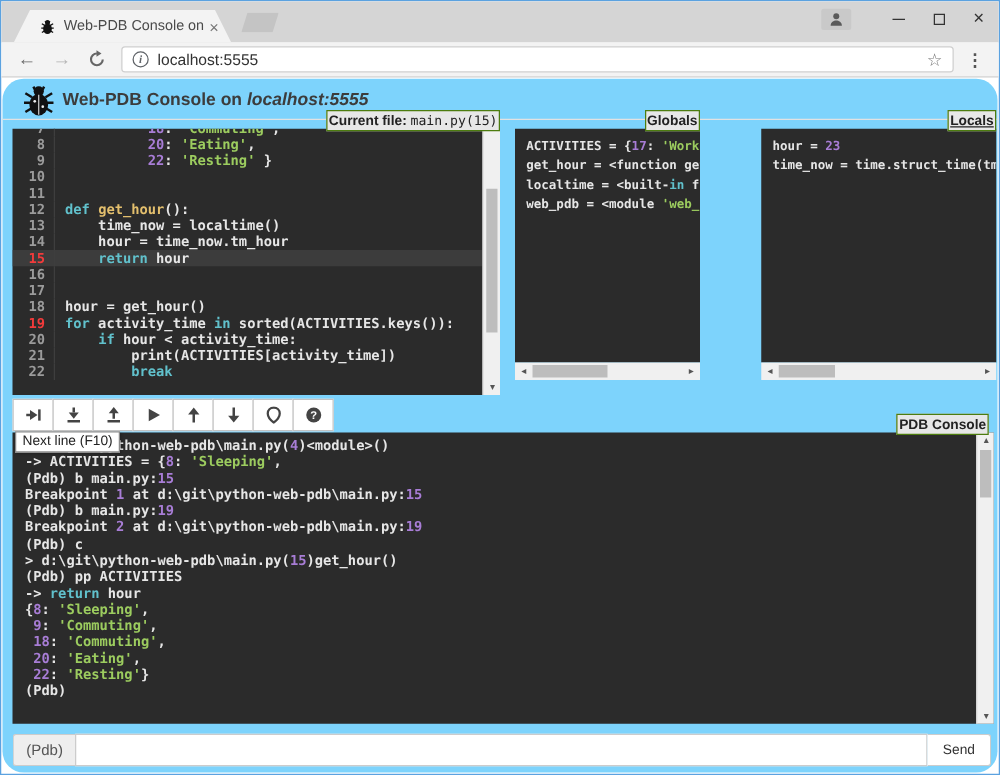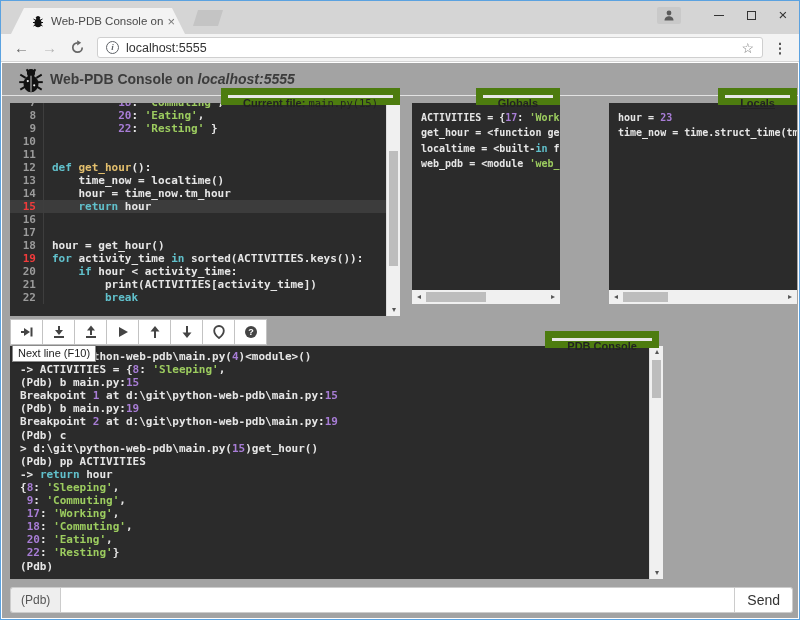--- a/index.html
+++ b/index.html
@@ -31,29 +31,29 @@
   .omnibox { flex:1; height:21px; margin:0 8px 0 12px; background:#fff; border:1px solid #cfcfcf;
              border-radius:3px; display:flex; align-items:center; padding:0 8px; }
   .info-icon { width:13px; height:13px; border:1.2px solid #5f6368; border-radius:50%;
                font-size:9px; color:#5f6368; text-align:center; line-height:11px;
                font-family:"Liberation Serif", serif; font-style:italic; font-weight:bold; }
   .url-text { font-size:12.5px; color:#333; margin-left:7px; }
   .star { margin-left:auto; font-size:14px; color:#777; }
   .menu-dots { font-size:14px; color:#555; font-weight:bold; margin:0 12px 0 2px; }
 
   
-  .app { position:absolute; top:62px; left:1px; right:1px; bottom:1px; background:#a3a3a3; }
+  .app { position:absolute; top:62px; left:1px; right:1px; bottom:1px; background:#7dd3fc;border-radius:17px; }
   .app-header { position:absolute; left:0; top:0; width:100%; height:33px; border-bottom:1px solid #e2e2e2; }
   .bug { position:absolute; left:14px; top:2px; }
   .app-title { position:absolute; left:48px; top:8px; font-size:14px; font-weight:bold; color:#3c3c3c; }
   .app-title em { font-style:italic; }
 
   .panel { position:absolute; background:#2b2b2b; }
-  .panel-label { position:absolute; top:-15px; background:#e7e7e7; border:7px solid #4d7c0f;
-                 font-size:11px; font-weight:bold; color:#222; padding:0 15px; height:17px;
+  .panel-label { position:absolute; top:-15px; background:#e7e7e7; border:1px solid #4d7c0f;
+                 font-size:11px; font-weight:bold; color:#222; padding:0 1px; height:17px;
                  line-height:16px; white-space:nowrap; z-index:3; }
   .panel-label .mono { font-family:"DejaVu Sans Mono", monospace; font-weight:normal; font-size:10.5px; }
 
   .mono, .code-row, .tline { font-family:"DejaVu Sans Mono", monospace; }
 
   
   .editor { left:8px; top:40px; width:390px; height:213px; }
   .code-area { position:absolute; left:0; top:0; right:14px; bottom:0; overflow:hidden; }
   .code-lines { margin-top:-7px; }
   .code-row { display:flex; height:13px; line-height:13px; font-size:11px; font-weight:bold; color:#e6e6e6; }
@@ -81,33 +81,33 @@
   
   .dbg-toolbar { position:absolute; left:8px; top:256px; display:flex; }
   .dbg-btn { width:33px; height:26px; background:#fff; border:1px solid #c3c3c3; margin-right:-1px;
              display:flex; align-items:center; justify-content:center; }
   .dbg-btn svg { display:block; }
 
   .tooltip { position:absolute; left:10px; top:282px; background:#fff; border:1px solid #8a8a8a;
              font-size:11px; color:#222; padding:1px 5px 2px; z-index:9; box-shadow:1px 1px 2px rgba(0,0,0,.25); }
 
   
-  .console { left:8px; top:283px; width:653px; height:233px;text-decoration:underline; }
+  .console { left:8px; top:283px; width:785px; height:233px;text-decoration:underline; }
   .console-body { position:absolute; left:0; top:0; right:14px; bottom:0; overflow:hidden;
                   padding:4px 10px; }
   .console-body .tline { font-size:11px; font-weight:bold; line-height:13.1px; color:#e6e6e6; }
 
   
   .input-bar { position:absolute; left:8px; top:524px; width:783px; height:26px; display:flex; }
   .pdb-addon { background:#eee; border:1px solid #ccc; border-right:none; border-radius:3px 0 0 3px;
                font-size:12px; color:#555; padding:0 10px; line-height:24px; }
   .pdb-input { flex:1; border:1px solid #ccc; font-size:12px; padding:0 8px; outline:none;
                font-family:"Liberation Sans", sans-serif; }
   .send-btn { background:#fff; border:1px solid #ccc; border-left:none; border-radius:0 3px 3px 0;
-              font-size:14px; color:#333; padding:0 12px; font-family:"Liberation Sans", sans-serif; }
+              font-size:11px; color:#333; padding:0 12px; font-family:"Liberation Sans", sans-serif; }
 </style>
 </head>
 <body>
 
 <div class="window">
 
   <div class="tabstrip">
     <div class="tab">
       <svg class="favicon" width="14" height="14" viewBox="0 0 28 28" style="margin-right:6px;flex:none;">
         <g stroke="#111" stroke-width="2" fill="none">
@@ -338,21 +338,20 @@
           <div class="tline"><span class="tk-p">(Pdb) b main.py:</span><span class="tk-n">15</span></div>
           <div class="tline"><span class="tk-p">Breakpoint </span><span class="tk-n">1</span><span class="tk-p"> at d:\git\python-web-pdb\main.py:</span><span class="tk-n">15</span></div>
           <div class="tline"><span class="tk-p">(Pdb) b main.py:</span><span class="tk-n">19</span></div>
           <div class="tline"><span class="tk-p">Breakpoint </span><span class="tk-n">2</span><span class="tk-p"> at d:\git\python-web-pdb\main.py:</span><span class="tk-n">19</span></div>
           <div class="tline"><span class="tk-p">(Pdb) c</span></div>
           <div class="tline"><span class="tk-p">&gt; d:\git\python-web-pdb\main.py(</span><span class="tk-n">15</span><span class="tk-p">)get_hour()</span></div>
           <div class="tline"><span class="tk-p">(Pdb) pp ACTIVITIES</span></div>
           <div class="tline"><span class="tk-p">-&gt; </span><span class="tk-k">return</span><span class="tk-p"> hour</span></div>
           <div class="tline"><span class="tk-p">{</span><span class="tk-n">8</span><span class="tk-p">: </span><span class="tk-s">'Sleeping'</span><span class="tk-p">,</span></div>
           <div class="tline"><span class="tk-p"> </span><span class="tk-n">9</span><span class="tk-p">: </span><span class="tk-s">'Commuting'</span><span class="tk-p">,</span></div>
-          <div class="tline"><span class="tk-p"> </span><span class="tk-n">17</span><span class="tk-p">: </span><span class="tk-s">'Working'</span><span class="tk-p">,</span></div>
           <div class="tline"><span class="tk-p"> </span><span class="tk-n">18</span><span class="tk-p">: </span><span class="tk-s">'Commuting'</span><span class="tk-p">,</span></div>
           <div class="tline"><span class="tk-p"> </span><span class="tk-n">20</span><span class="tk-p">: </span><span class="tk-s">'Eating'</span><span class="tk-p">,</span></div>
           <div class="tline"><span class="tk-p"> </span><span class="tk-n">22</span><span class="tk-p">: </span><span class="tk-s">'Resting'</span><span class="tk-p">}</span></div>
           <div class="tline"><span class="tk-p">(Pdb)</span></div>
         </div>
       <div class="vscroll" style="border-left:1px solid #ddd;">
         <span class="sb-arrow" style="top:0;">▴</span>
         <div class="vthumb" style="top:14px;height:38px;"></div>
         <span class="sb-arrow" style="bottom:0;">▾</span>
       </div>

